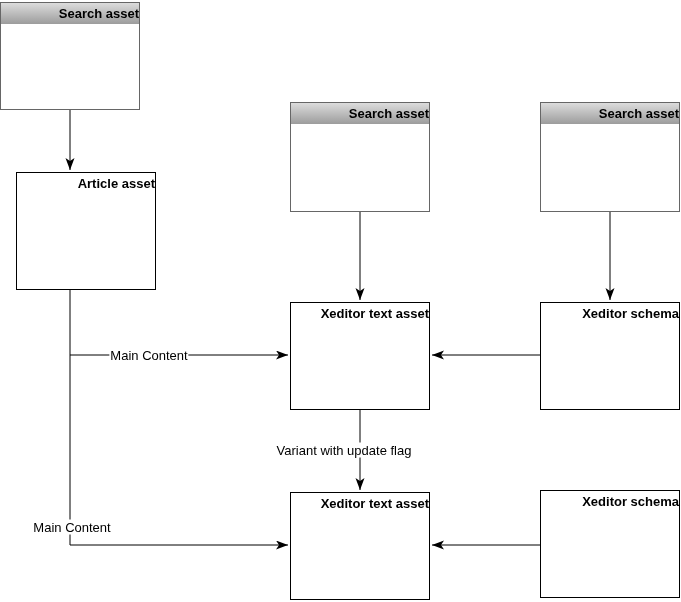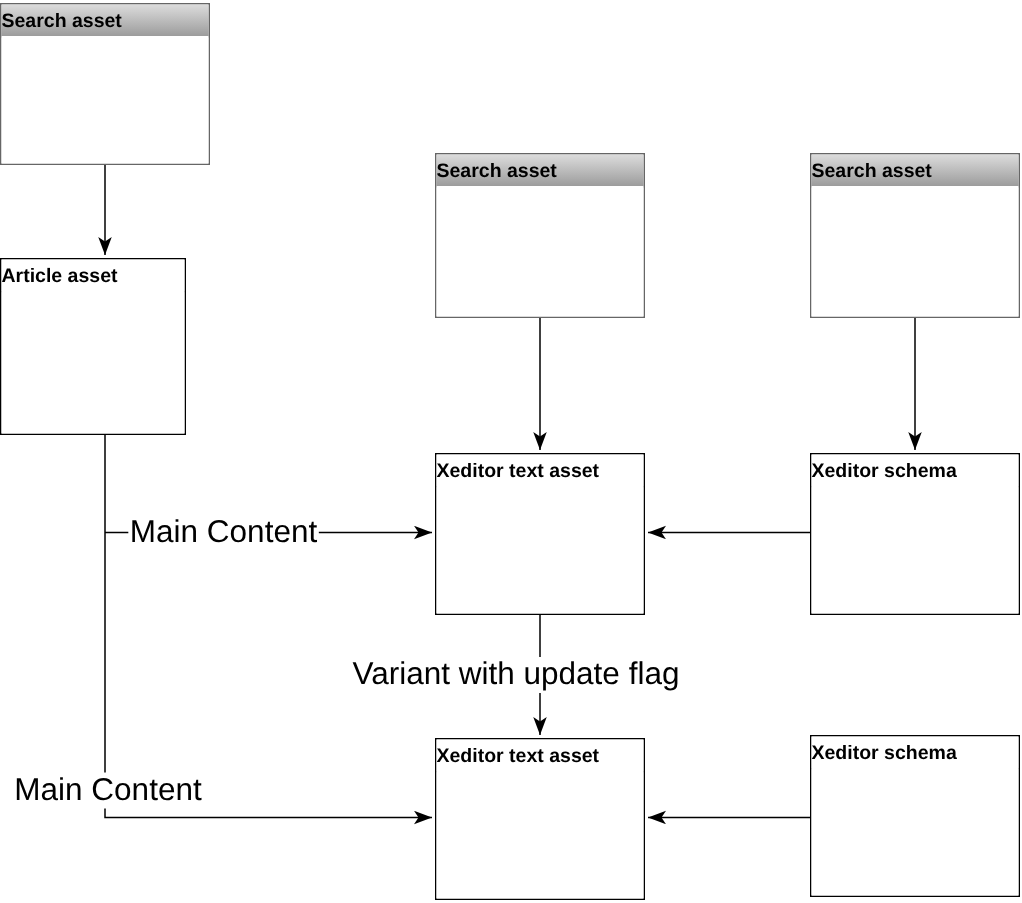--- a/index.html
+++ b/index.html
@@ -17,36 +17,36 @@
     width:681px;height:602px;
     overflow:hidden;
     background:var(--fill);
     font-family:"Liberation Sans", sans-serif;
     color:var(--text);
   }
   #edges{position:absolute;left:0;top:0;width:681px;height:602px;}
   .node{position:absolute;background:var(--fill);border:1px solid var(--node-border);box-sizing:border-box;}
   .node .node-header{
     height:21px;line-height:21px;
-    text-align:left;font-size:13px;font-weight:bold;
+    text-align:right;font-size:13px;font-weight:bold;
     border-bottom:1px solid var(--node-border);
     background:var(--fill);
     white-space:nowrap;overflow:hidden;
   }
   .node.gradient{border-color:var(--search-border);}
   .node.gradient .node-header{
     background:linear-gradient(180deg, var(--grad-top) 0%, var(--grad-bottom) 100%);
     border-bottom-color:var(--search-border);
   }
   .node .node-body{position:absolute;left:0;right:0;top:21px;bottom:0;background:var(--fill);}
   .edge-label{
     position:absolute;
     transform:translate(-50%,-50%);
     background:var(--fill);
-    font-size:21px;
+    font-size:13px;
     padding:0 1px;
     white-space:nowrap;
   }
 </style>
 </head>
 <body>
 
 <div id="canvas">
 
   <svg id="edges" width="681" height="602" viewBox="0 0 681 602" xmlns="http://www.w3.org/2000/svg">
@@ -65,21 +65,21 @@
     <path d="M 540 545 L 432 545" stroke="#000000" stroke-width="1" fill="none" marker-end="url(#arrow)"></path>
   </svg>
 
   <div class="node gradient" style="left:0px;top:2px;width:140px;height:108px;">
     <div class="node-header">
       <span>Search asset</span>
     </div>
     <div class="node-body"></div>
   </div>
 
-  <div class="node" style="left:0px;top:172px;width:124px;height:118px;">
+  <div class="node" style="left:16px;top:172px;width:140px;height:118px;">
     <div class="node-header">
       <span>Article asset</span>
     </div>
     <div class="node-body"></div>
   </div>
 
   <div class="node gradient" style="left:290px;top:102px;width:140px;height:110px;">
     <div class="node-header">
       <span>Search asset</span>
     </div>

